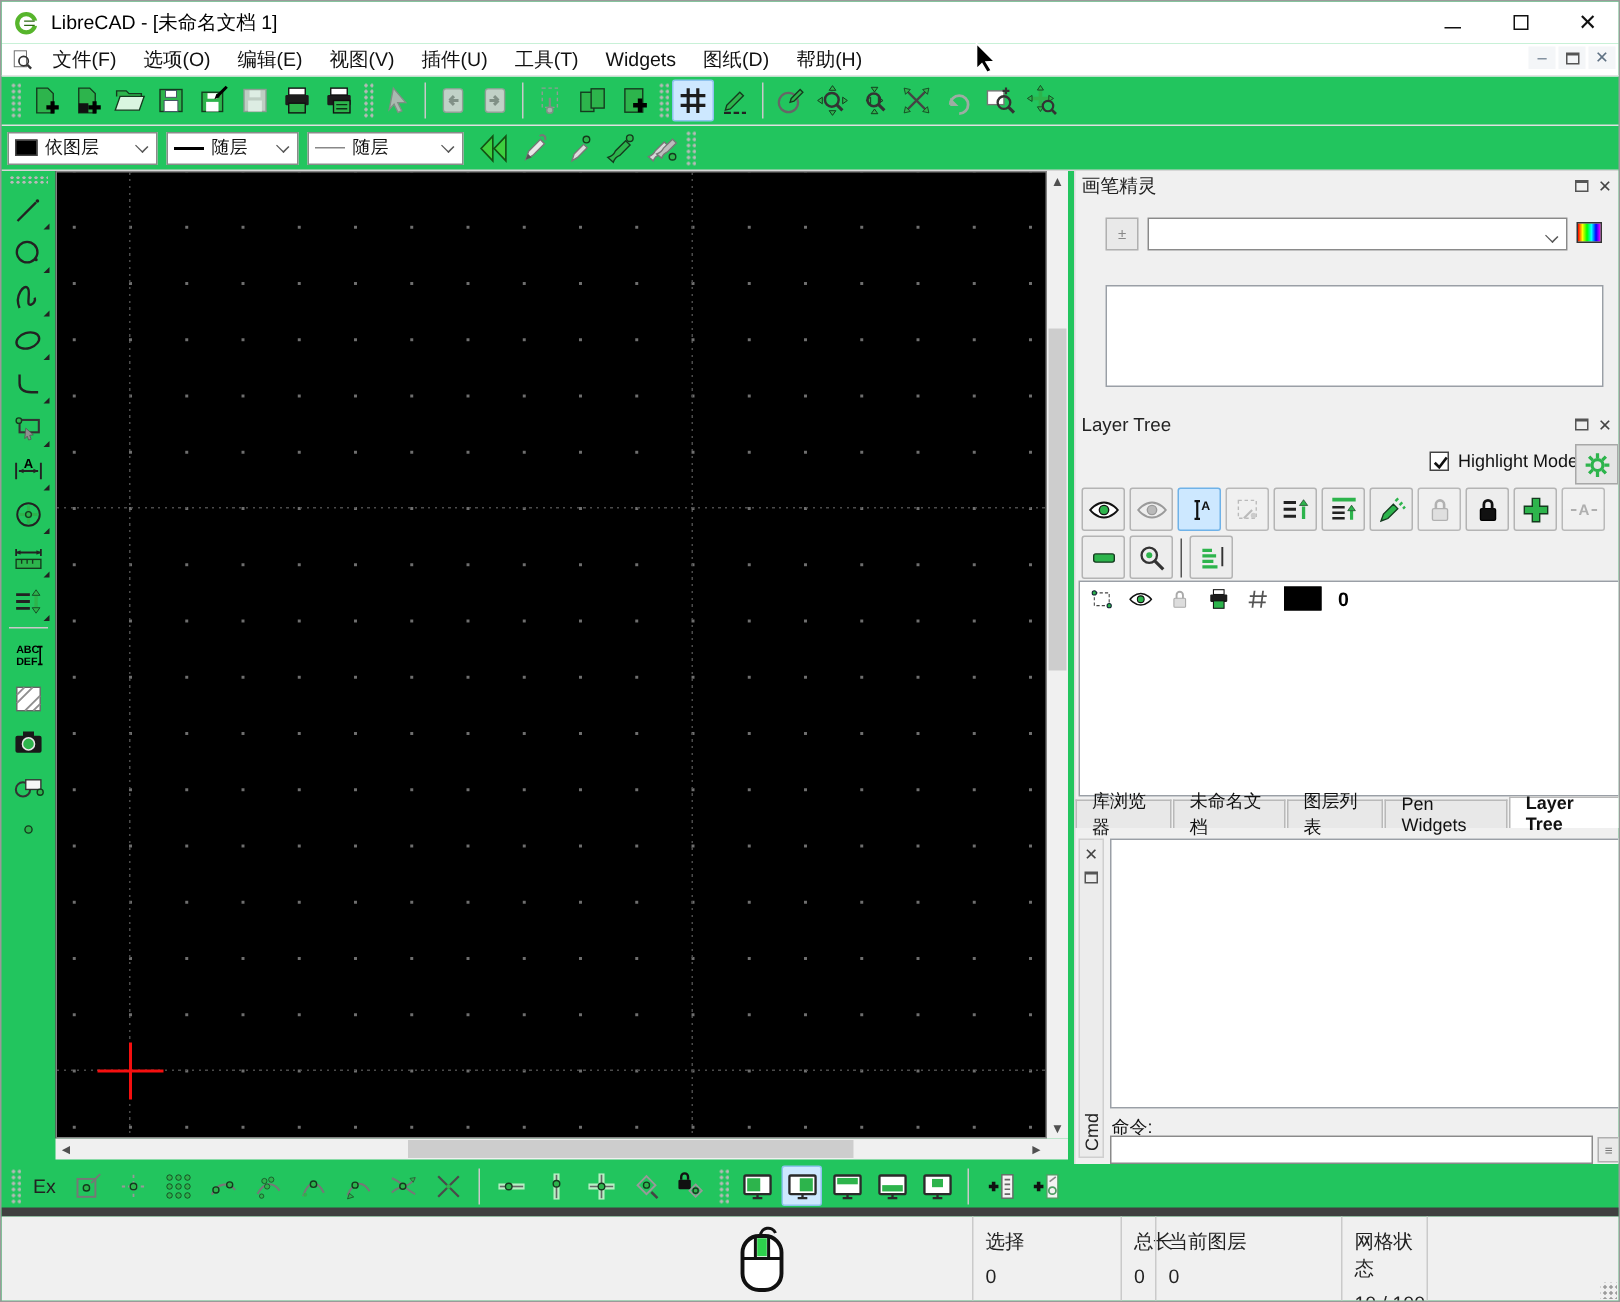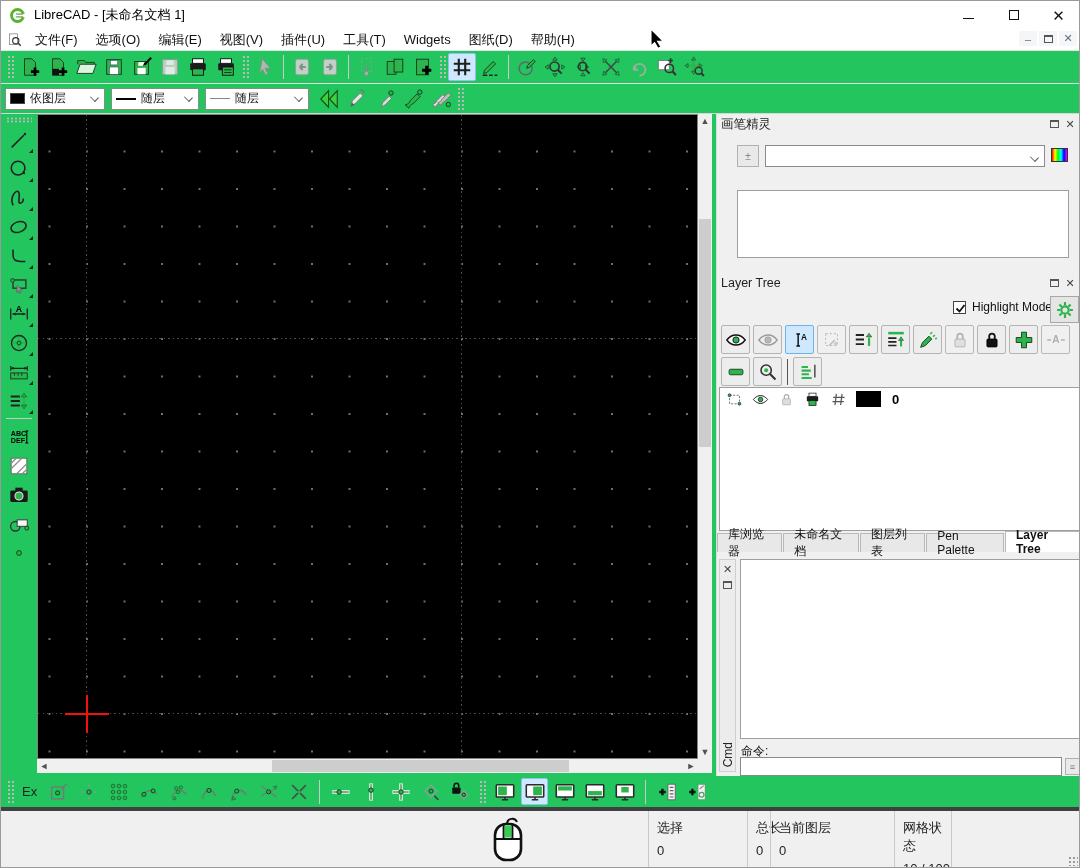--- a/index.html
+++ b/index.html
@@ -92,21 +92,21 @@
   
   #cmddock{position:absolute;left:0;top:441px;width:365px;height:221px;}
   #cmd-strip{position:absolute;left:2px;top:4px;width:17px;height:213px;background:#ececec;border:1px solid #cfcfcf;display:flex;flex-direction:column;align-items:center;padding-top:2px;}
   #cmd-strip .hbtn{width:15px;height:15px;}
   #cmd-side{margin-top:auto;margin-bottom:4px;writing-mode:vertical-rl;transform:rotate(180deg);font-size:12px;color:#222;}
   #cmd-history{position:absolute;left:23px;top:4px;width:340px;height:180px;background:#fff;border:1px solid #9a9fa6;}
   #cmd-label{position:absolute;left:24px;top:188px;font-size:12px;color:#111;}
   #cmd-input{position:absolute;left:23px;top:202px;width:322px;height:19px;border:1px solid #8a8a8a;background:#fff;}
   #cmd-menu{position:absolute;left:348px;top:203px;width:15px;height:17px;background:#e9e9e9;border:1px solid #b0b0b0;color:#777;font-size:9px;display:flex;align-items:center;justify-content:center;}
   
-  #snapbar{position:absolute;left:0;top:775px;width:1080px;height:35px;display:flex;align-items:center;padding-left:4px;border-bottom:4px solid #404040;}
+  #snapbar{position:absolute;left:0;top:775px;width:1080px;height:35px;display:flex;align-items:center;padding-left:4px;border-bottom:6px solid #404040;}
   #snapbar .tbtn{width:27px;height:27px;}
   #snapbar .tbtn.active{background:#cde8ff;border:1px solid #8fc3ee;}
   #ex-label{font-size:13px;color:#222;margin:0 8px 0 6px;}
   
   #statusbar{position:absolute;left:0;top:810px;width:1080px;height:58px;background:#f0f0f0;font-size:13px;color:#222;}
   .coordblk{position:absolute;top:0;height:58px;padding:8px 0 0 18px;line-height:21px;white-space:nowrap;}
   #coord1{left:0;width:180px;border-right:1px solid #cacaca;}
   #coord2{left:180px;width:182px;border-right:1px solid #cacaca;padding-left:22px;}
   #mouse-hint{position:absolute;left:486px;top:4px;width:42px;height:50px;}
   .sfield{position:absolute;top:0;height:58px;border-left:1px solid #cacaca;padding:8px 0 0 8px;}
@@ -663,21 +663,21 @@
                   <path d="M9 4L7 20M17 4l-2 16M4.5 9h16M3.5 15h16" stroke="#555" stroke-width="1.7"></path>
                 </svg></span>
             <span id="layer-swatch" style="background-color: rgb(0, 0, 0);"></span>
             <span id="layer-name">0</span>
           </div>
         </div>
         <div id="lt-tabs">
             <div class="tab">库浏览器</div>
             <div class="tab">未命名文档</div>
             <div class="tab">图层列表</div>
-            <div class="tab">Pen Palette</div>
+            <div class="tab">Pen Widgets</div>
             <div class="tab active">Layer Tree</div>
           </div>
       </div>
 
       <div id="cmddock">
         <div id="cmd-strip">
           <span class="hbtn">✕</span>
           <span class="hbtn">
               <span class="floatglyph"></span>
             </span>

